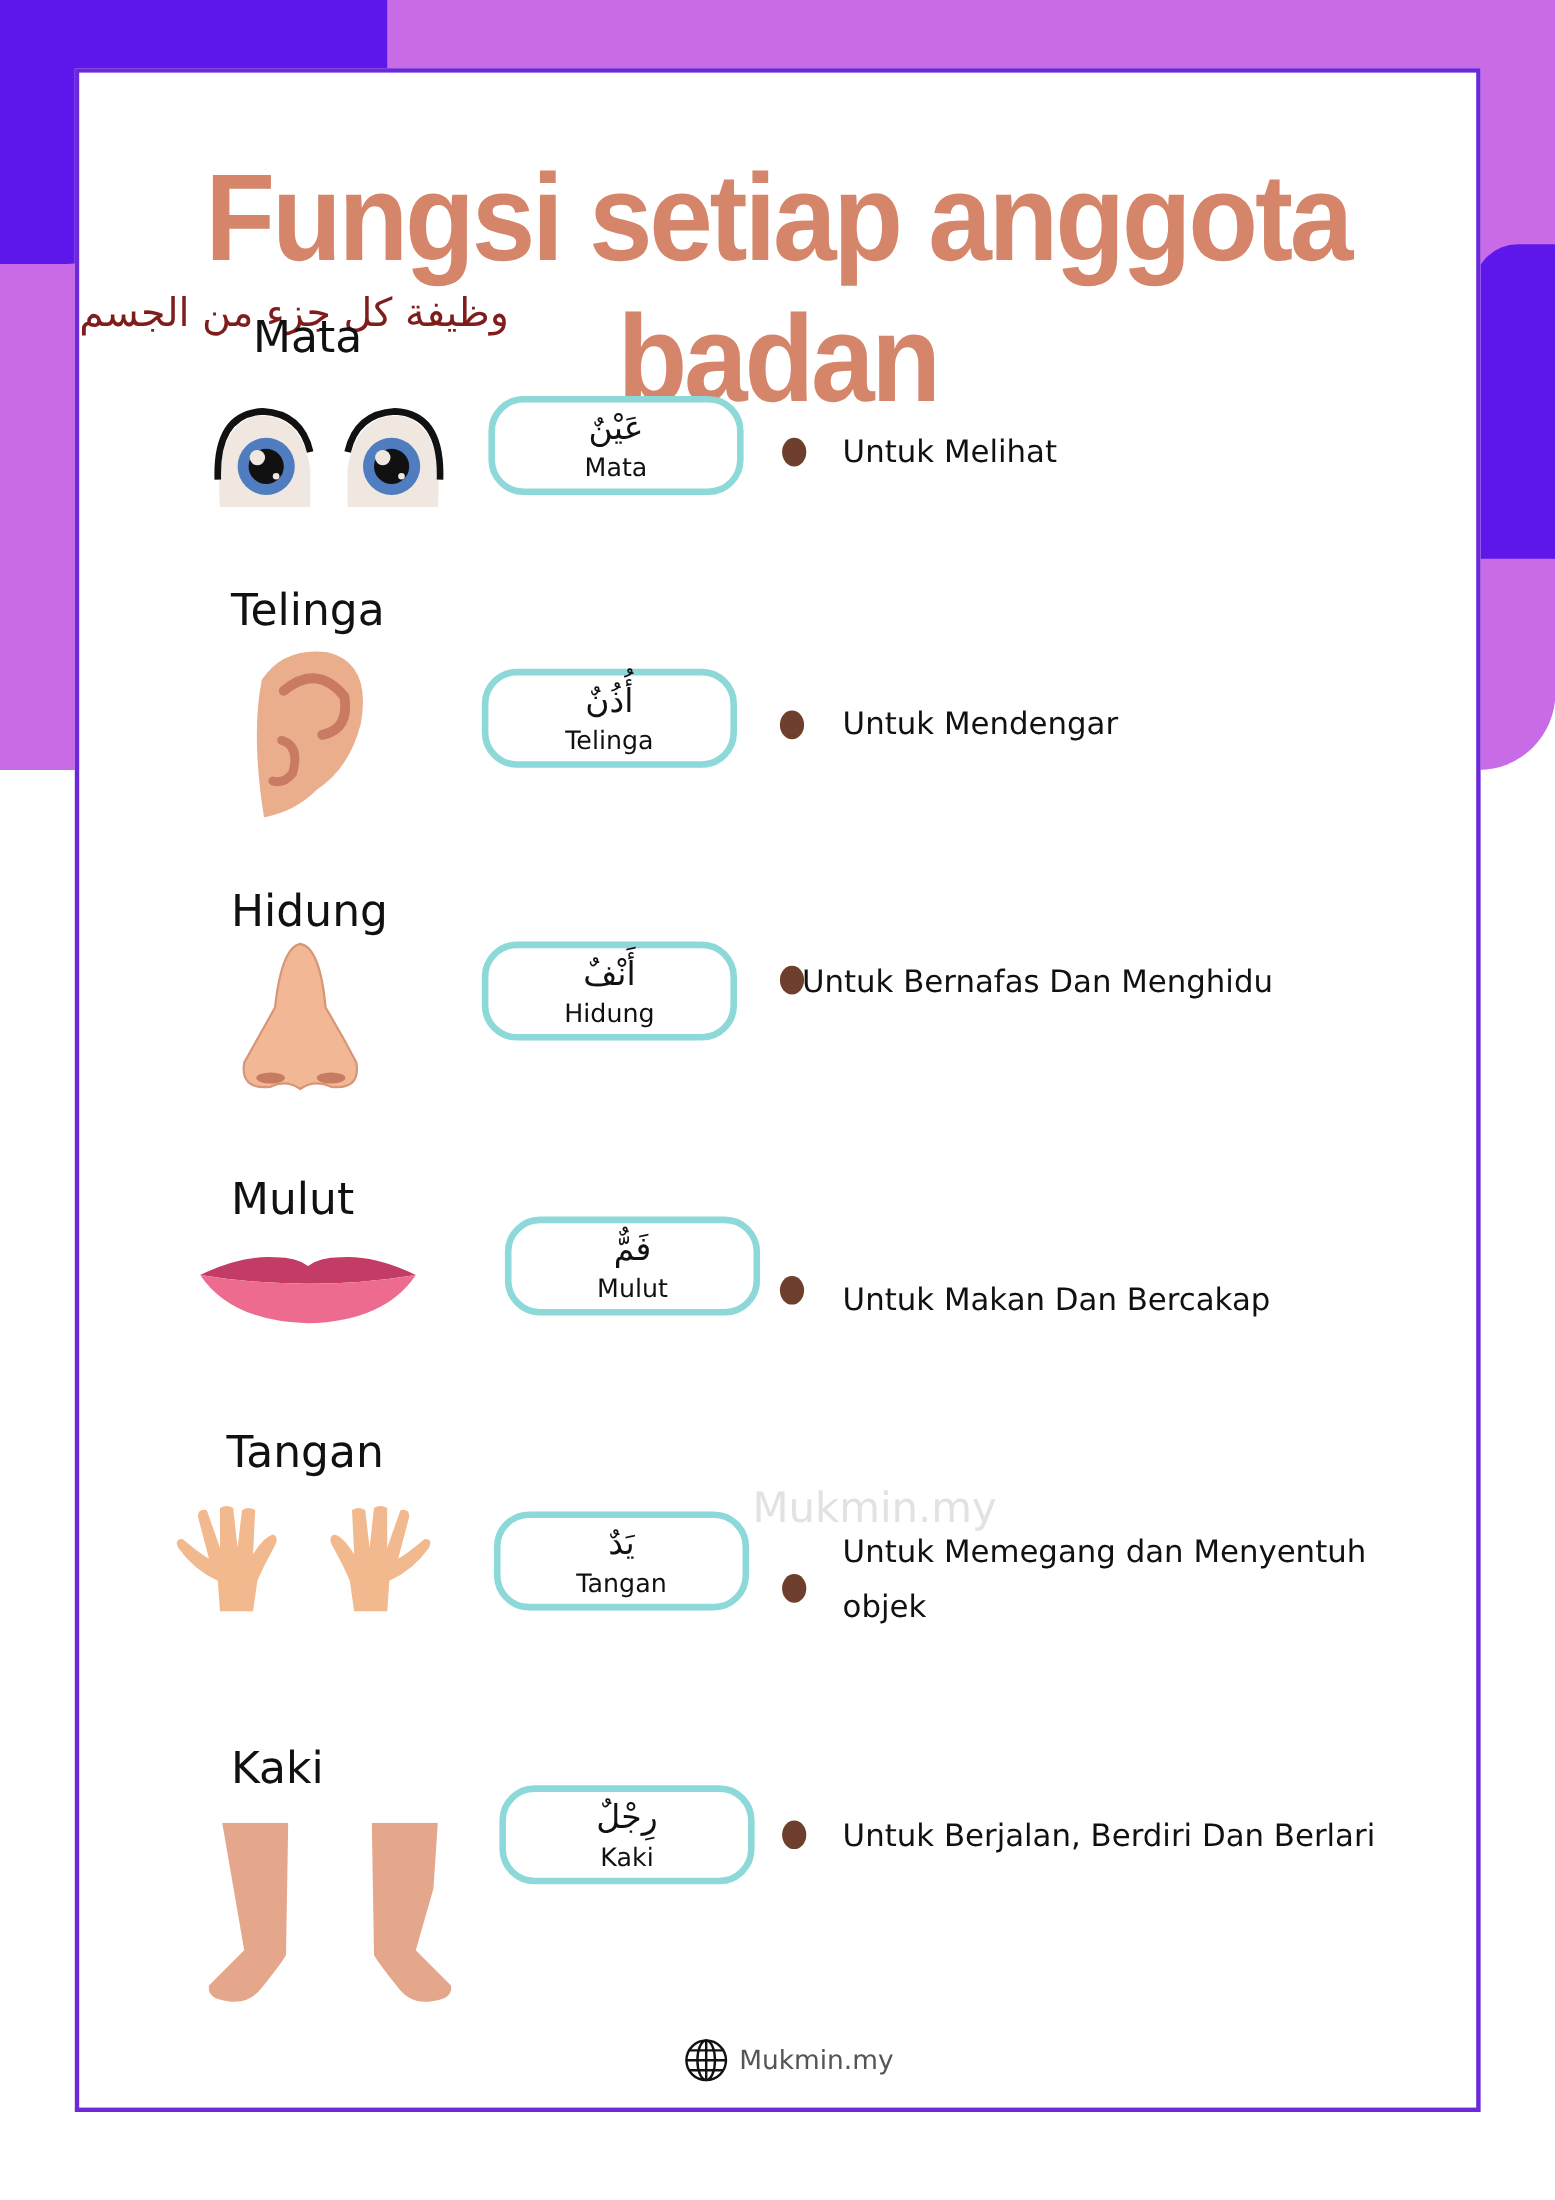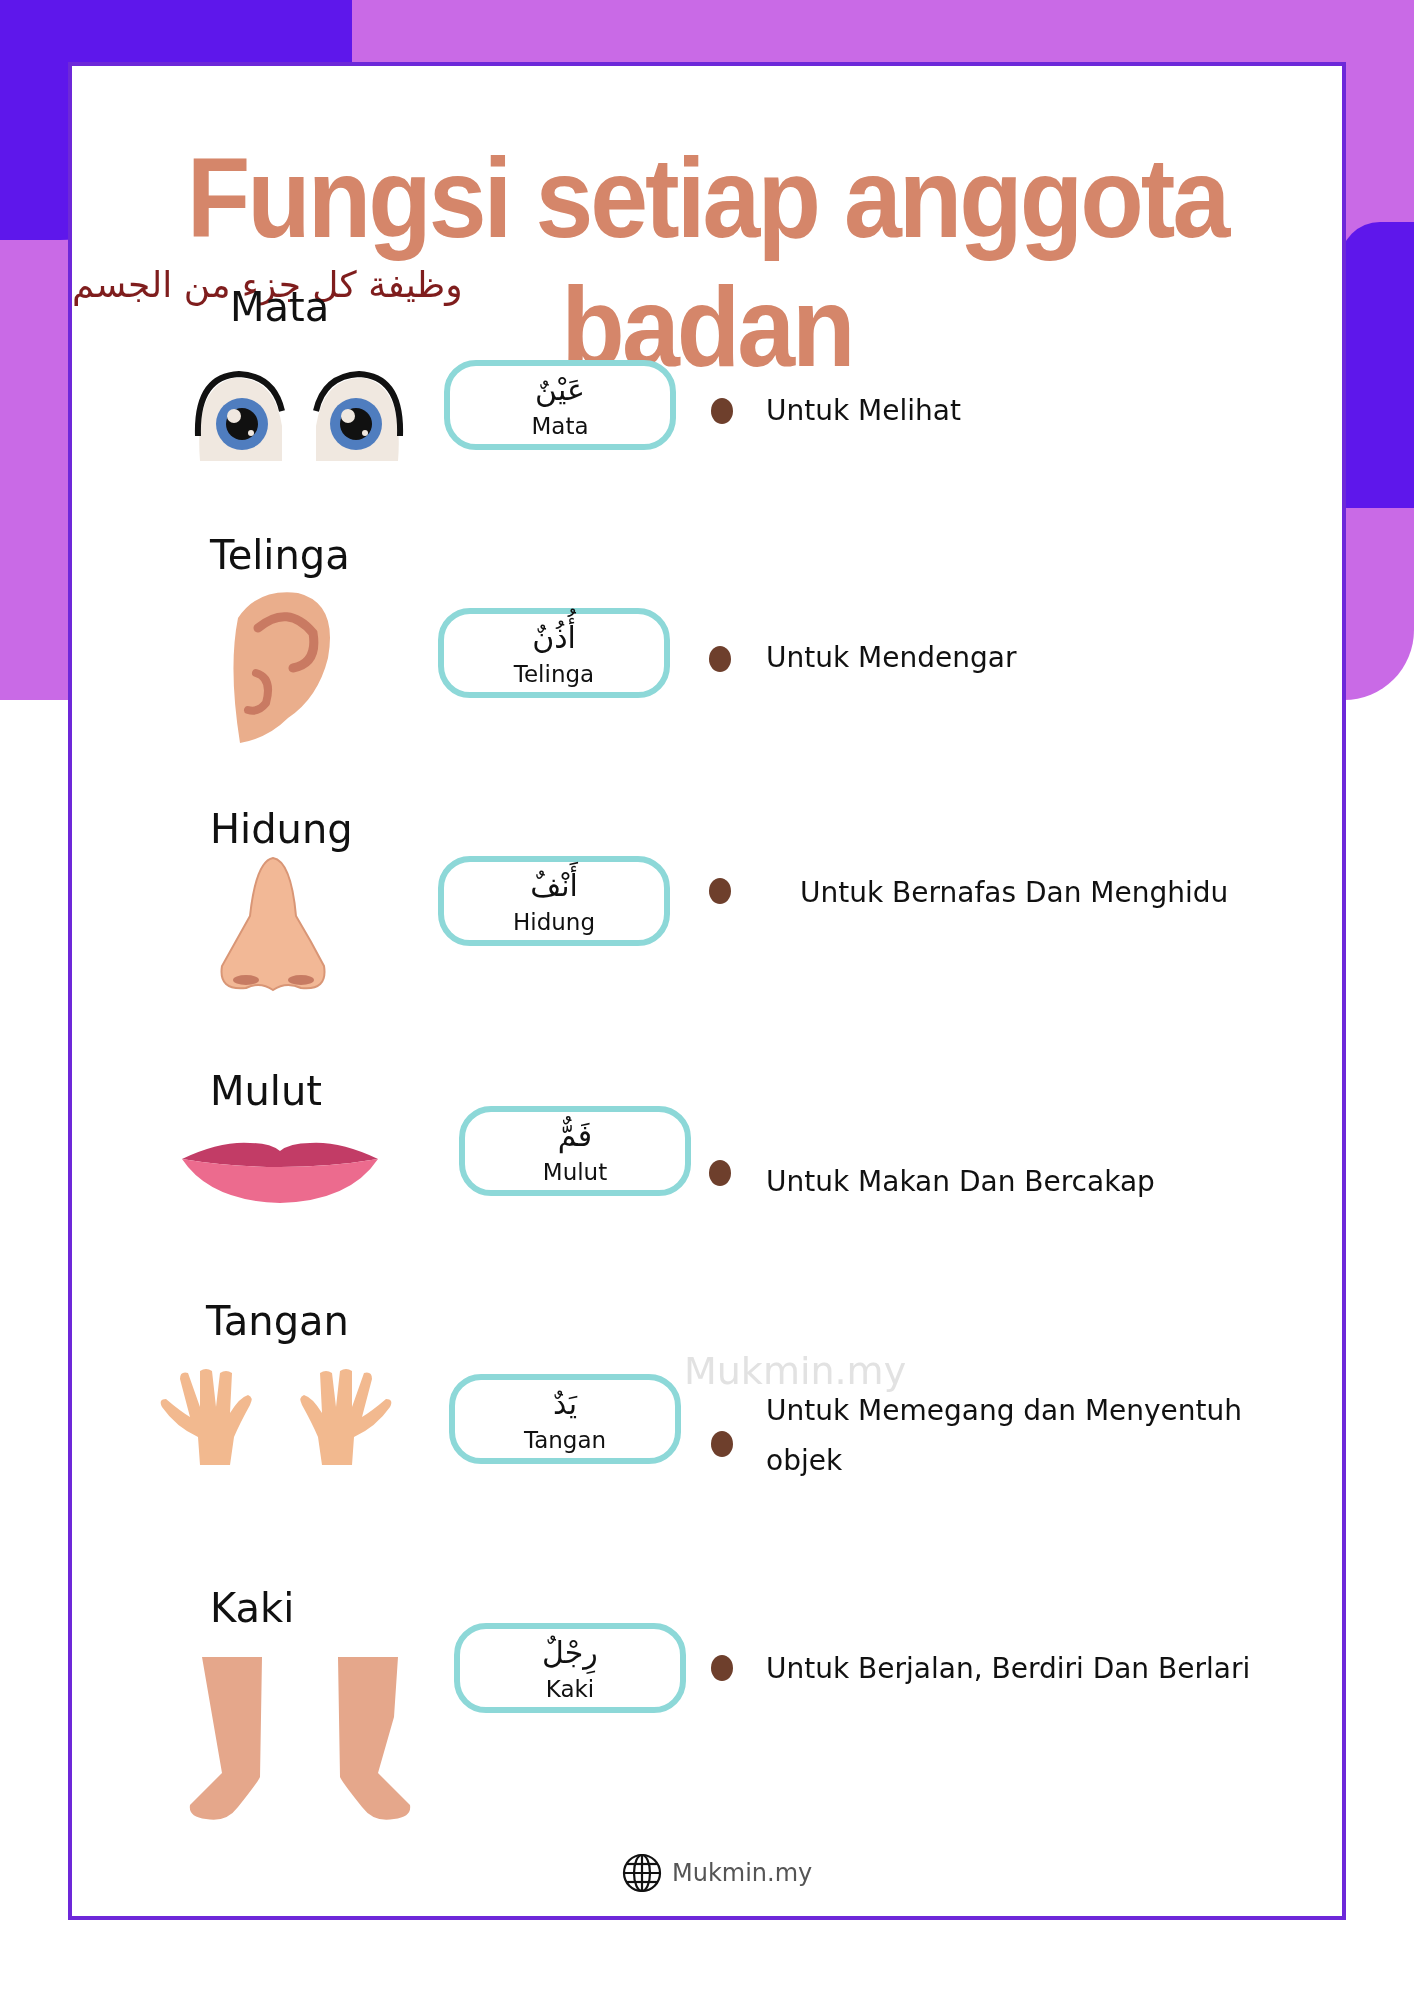--- a/index.html
+++ b/index.html
@@ -102,21 +102,21 @@
   <svg class="illus" style="left:144px; top:790px;" width="115" height="140" viewBox="0 0 115 140">
     <path d="M57 2 Q75 5 80 60 Q95 85 108 110 Q112 135 85 132 Q70 125 57 134 Q44 125 30 132 Q2 135 6 110 Q20 85 34 60 Q40 5 57 2 Z" fill="#f2b896" stroke="#d99676" stroke-width="2"></path>
     <ellipse cx="30" cy="124" rx="13" ry="5" fill="#c77b63"></ellipse>
     <ellipse cx="85" cy="124" rx="13" ry="5" fill="#c77b63"></ellipse>
   </svg>
   <div class="name-box" style="left:366px; top:790px;">
     <span class="ar">أَنْفٌ</span>
     <span class="ms">Hidung</span>
   </div>
   <div class="dot" style="left:637px; top:812px;"></div>
-  <div class="func" style="left:728px; top:802px;">Untuk Bernafas Dan Menghidu</div>
+  <div class="func" style="left:657px; top:802px;">Untuk Bernafas Dan Menghidu</div>
 
   <div class="part-label" style="left:138px; top:1002px;">Mulut</div>
   <svg class="illus" style="left:108px; top:1073px;" width="200" height="66" viewBox="0 0 200 66">
     <path d="M2 20 Q40 2 70 4 Q90 4 100 12 Q110 4 130 4 Q160 2 198 20 Q150 28 100 28 Q50 28 2 20 Z" fill="#c23c66"></path>
     <path d="M2 20 Q50 28 100 28 Q150 28 198 20 Q170 62 100 64 Q30 62 2 20 Z" fill="#ec6b8e"></path>
   </svg>
   <div class="name-box" style="left:387px; top:1040px;">
     <span class="ar">فَمٌّ</span>
     <span class="ms">Mulut</span>
   </div>

